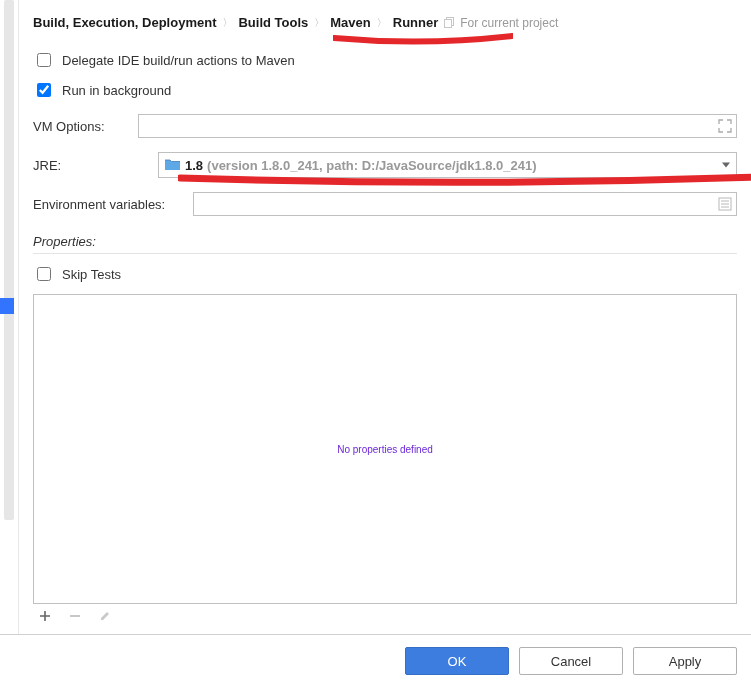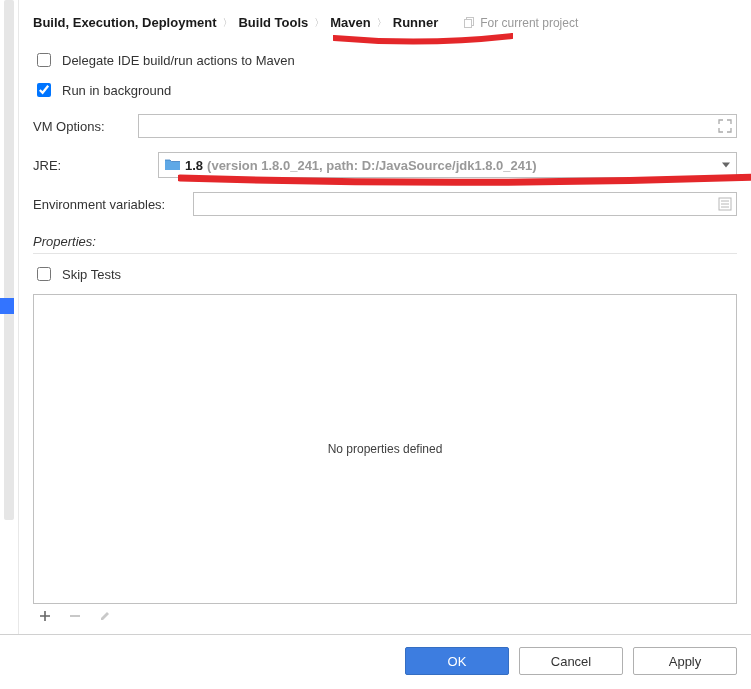--- a/index.html
+++ b/index.html
@@ -67,21 +67,21 @@
     color: #1a1a1a;
   }
   .breadcrumb .sep {
     color: #a6a6a6;
     font-size: 10px;
     font-weight: 400;
   }
   .breadcrumb .tag {
     display: flex;
     align-items: center;
-    margin-left: 20px;
+    margin-left: 0;
     color: #999;
     font-size: 12px;
     font-weight: 400;
     gap: 4px;
   }
   .breadcrumb .tag svg { opacity: .55; }
 
   
   .red-underline-1 {
     position: absolute;
@@ -205,22 +205,22 @@
     font-style: italic;
   }
   .props-area {
     flex: 1;
     border: 1px solid #c0c0c0;
     margin-top: 10px;
     background: #fff;
     display: flex;
     align-items: center;
     justify-content: center;
-    color: #404040;
-    font-size: 12px;
+    color: #6d28d9;
+    font-size: 10px;
     min-height: 300px;
   }
   .props-toolbar {
     margin-top: 4px;
     margin-bottom: 10px;
     display: flex;
     gap: 14px;
     padding-left: 4px;
   }
   .props-toolbar .btn {

